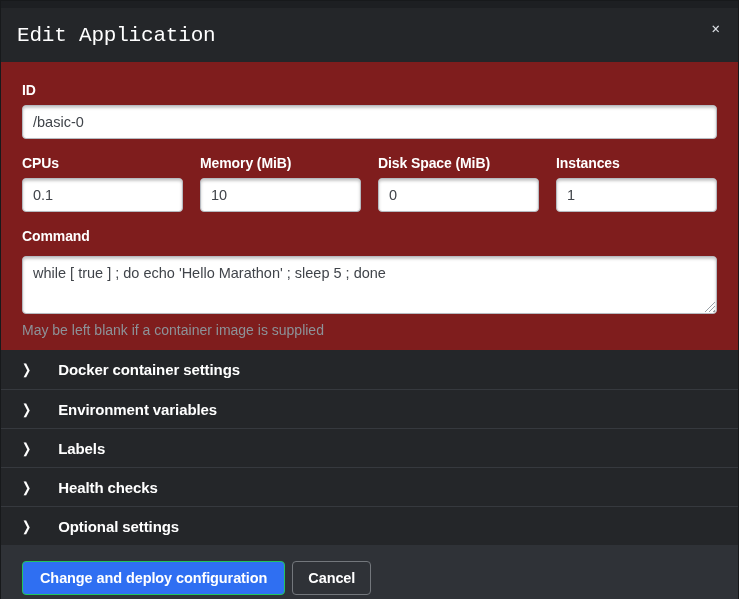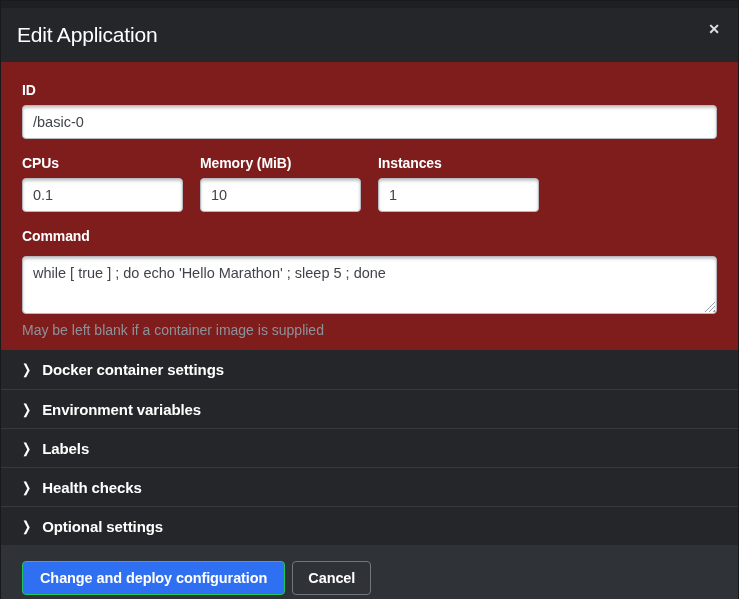--- a/index.html
+++ b/index.html
@@ -18,20 +18,21 @@
   }
   .page-edge { height: 7px; background: #1d1f22; flex: 0 0 auto; }
 
   
   .modal-header {
     flex: 0 0 54px;
     background: #242629;
     display: flex; align-items: center;
     padding: 0 16px;
     position: relative;
+    font-family: Liberation Mono, monospace;
   }
   .modal-title {
     font-size: 21px; font-weight: 500; color: #ffffff; letter-spacing: -0.2px;
   }
   .close-btn {
     position: absolute; right: 14px; top: 10px;
     font-size: 14px; font-weight: 700; color: #dde1e6;
     cursor: pointer; padding: 4px; line-height: 1;
     background: none; border: none; font-family: inherit;
   }
@@ -93,21 +94,21 @@
     display: flex; align-items: center;
     padding: 0 21px;
     cursor: pointer;
   }
   .accordion-row + .accordion-row { border-top: 1px solid #36393e; }
   .chevron {
     font-size: 11px; color: #ffffff; margin-right: 11px;
     transform: scaleY(1.25); display: inline-block;
   }
   .accordion-label {
-    font-size: 15px; font-weight: 700; color: #ffffff; letter-spacing: -0.1px;
+    font-size: 15px; font-weight: 700; color: #ffffff; letter-spacing: -0.1px; margin-left: 16px;
   }
 
   
   .modal-footer {
     flex: 1 1 auto;
     background: #2f3237;
     padding: 16px 21px;
     display: flex; align-items: flex-start;
   }
   .btn {
@@ -154,20 +155,24 @@
     <div class="fields-row">
       <div>
         <label class="field-label">CPUs</label>
         <input class="text-input" type="text" value="0.1" style="">
       </div>
       <div>
         <label class="field-label">Memory (MiB)</label>
         <input class="text-input" type="text" value="10" style="">
       </div>
       <div>
+        <label class="field-label">Disk Space (MiB)</label>
+        <input class="text-input" type="text" value="0" style="">
+      </div>
+      <div>
         <label class="field-label">Instances</label>
         <input class="text-input" type="text" value="1" style="">
       </div>
     </div>
 
     <div class="form-group" style="margin-bottom:0;">
       <label class="field-label">Command</label>
       <div class="textarea-wrap">
         <textarea class="text-area" style="">while [ true ] ; do echo 'Hello Marathon' ; sleep 5 ; done</textarea>
         <div class="resize-handle"></div>

